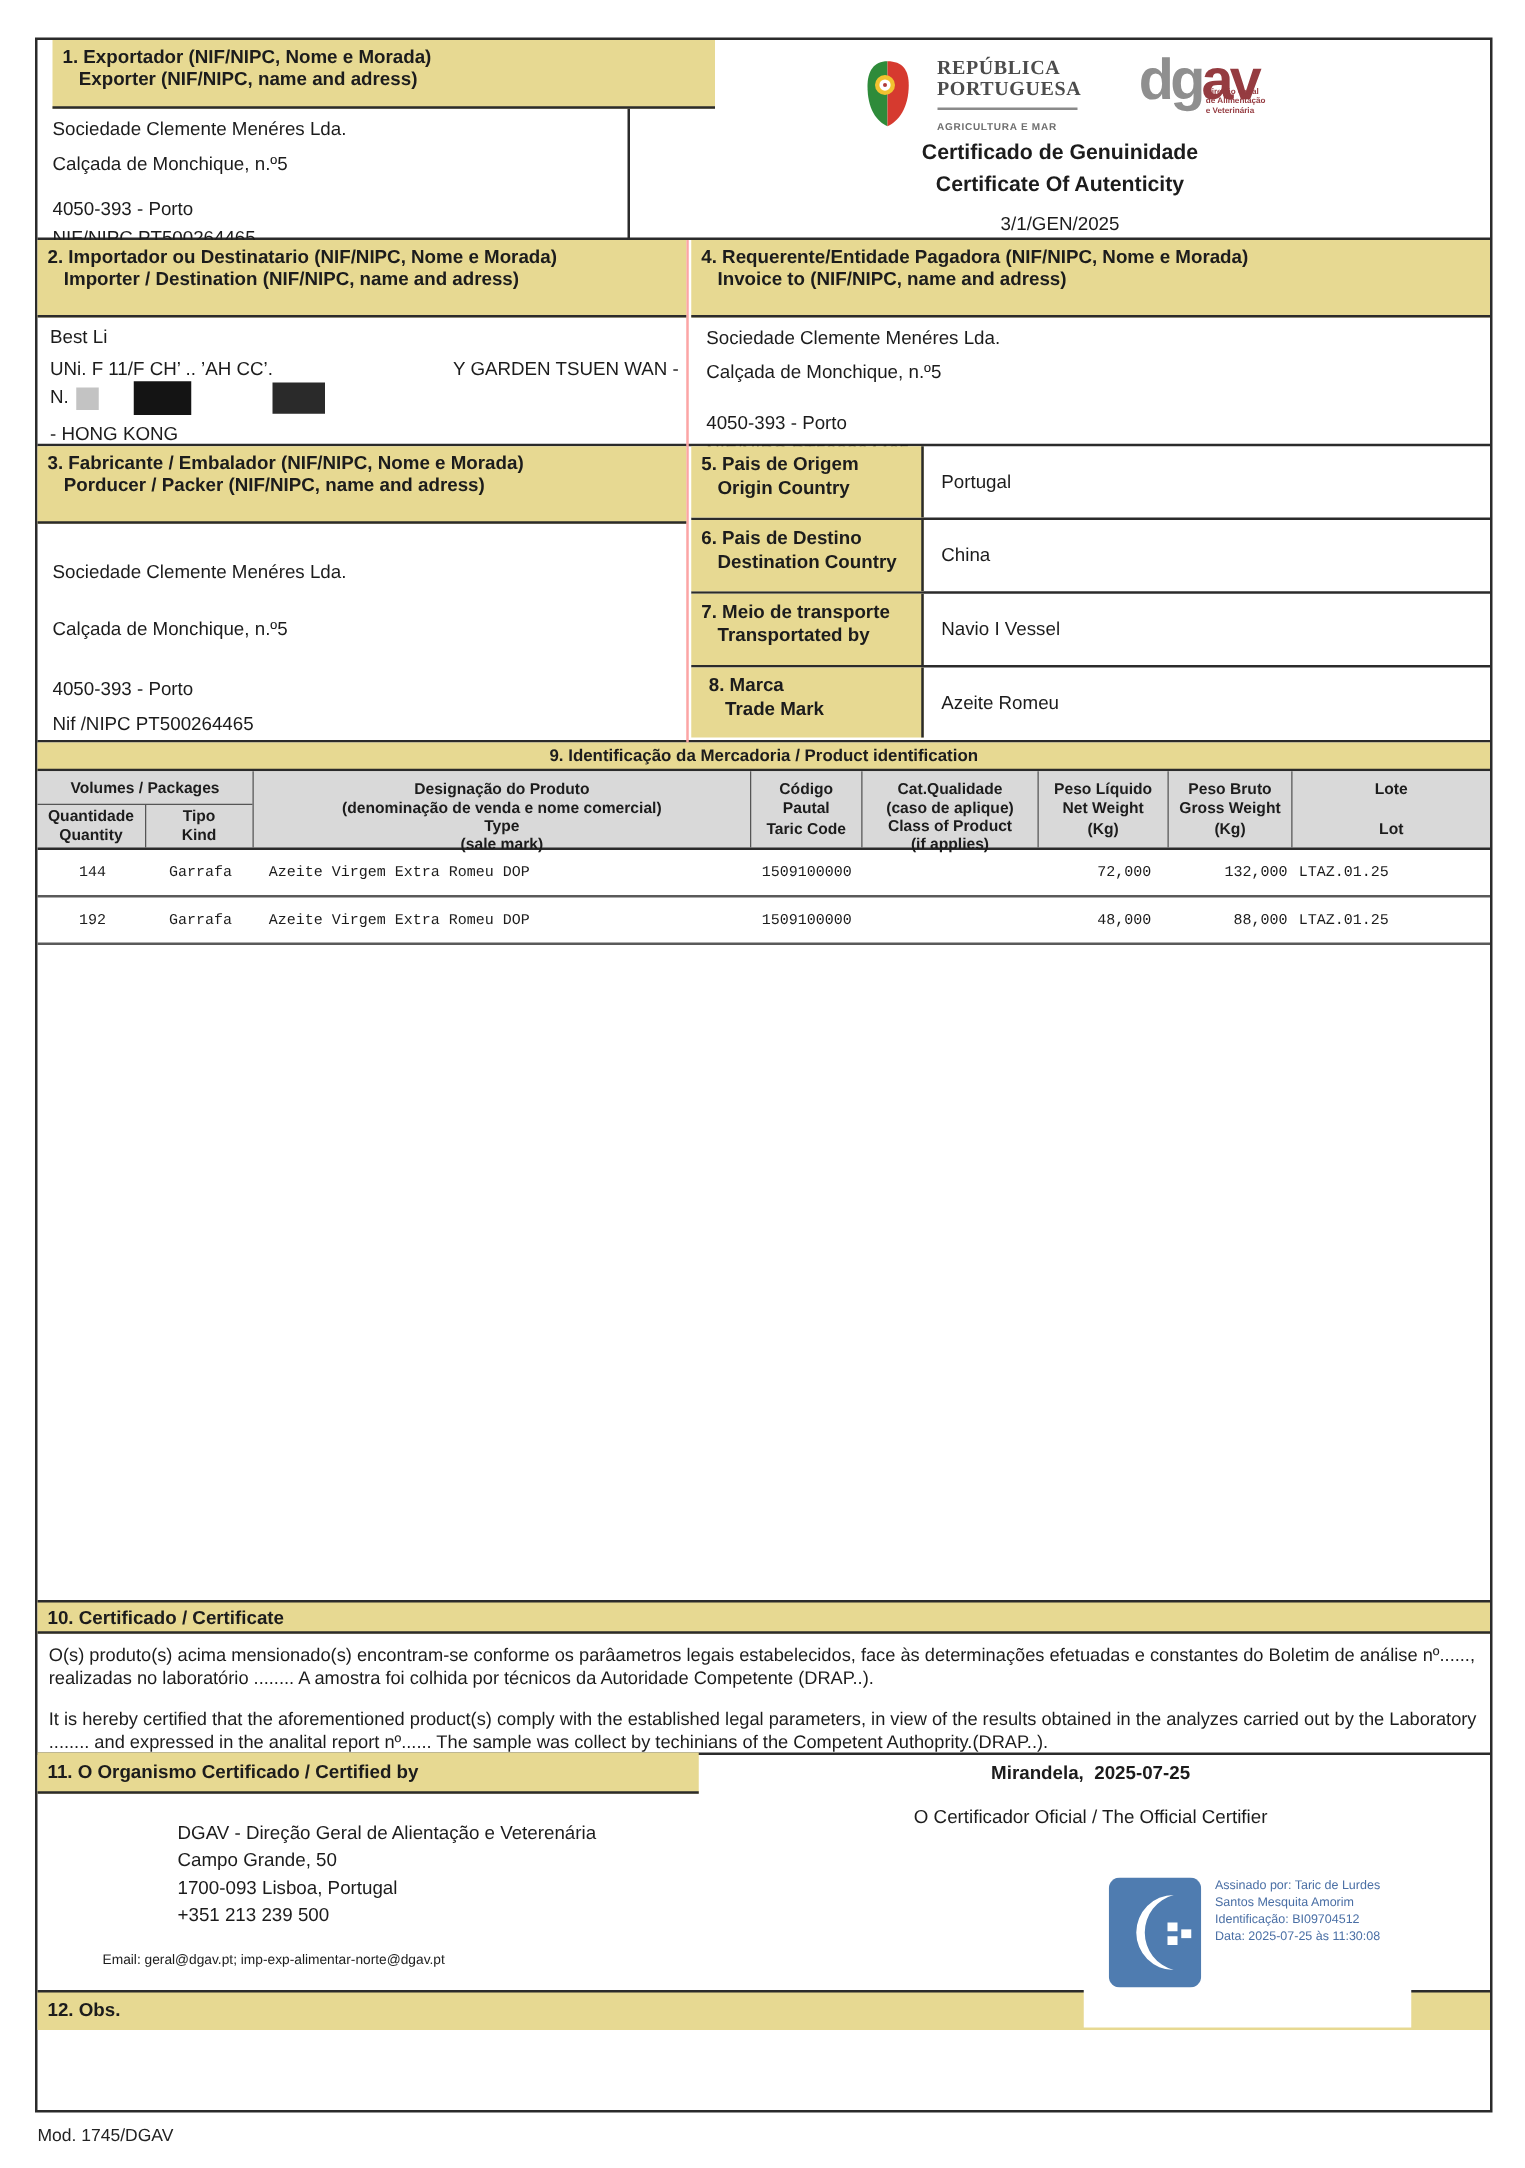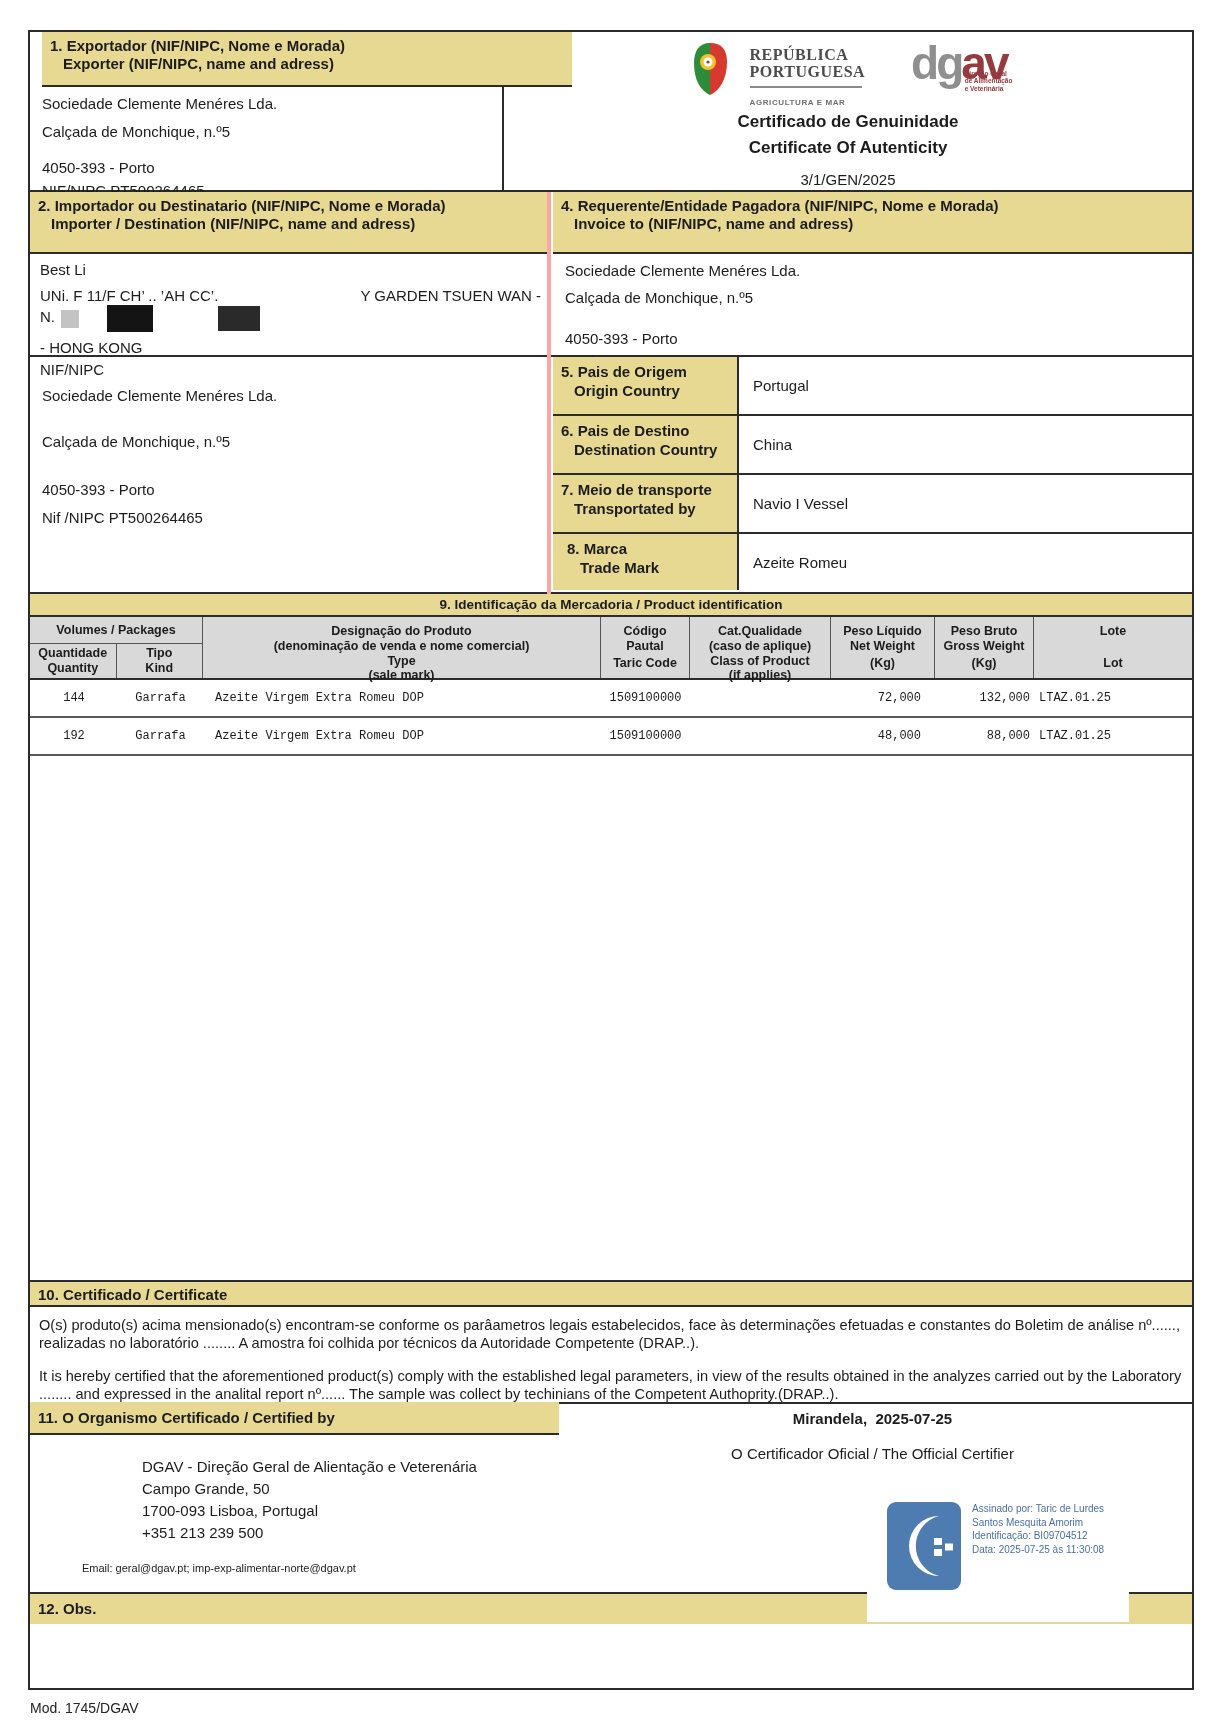--- a/index.html
+++ b/index.html
@@ -3,28 +3,28 @@
 <meta charset="utf-8">
 <style>
   html,body{margin:0;padding:0;background:#fff;}
   .page{position:relative;width:1220px;height:1734px;background:#ffffff;
         font-family:"Liberation Sans",sans-serif;color:#1c1c1c;overflow:hidden;}
   .form{position:absolute;left:28px;top:30px;width:1162px;height:1656px;
         border:2px solid #2b2b2b;background:#fff;}
   .abs{position:absolute;box-sizing:border-box;}
   .band{background:#e7d992;font-weight:bold;font-size:15px;line-height:1.22;padding:5px 8px 4px;}
   .bb{border-bottom:2px solid #2b2b2b;}
-  .br{border-right:4px solid #fca5a5;}
+  .br{border-right:2px solid #fca5a5;}
   .bt{border-top:2px solid #2b2b2b;}
   .ind{padding-left:13px;}
   .ctext{font-size:15px;}
   
   .hdrright{left:474px;top:0;width:688px;height:160px;}
   .logos{display:flex;justify-content:center;align-items:flex-start;gap:46px;margin-top:9px;}
-  .replogo{display:flex;gap:20px;align-items:flex-start;}
+  .replogo{display:flex;gap:20px;align-items:flex-end;}
   .reptext{font-family:"Liberation Serif",serif;font-weight:bold;font-size:16px;
            letter-spacing:.5px;color:#4c4c4c;line-height:1.05;padding-top:6px;}
   .repline{height:2px;background:#8a8a8a;margin:5px 0 4px;width:112px;}
   .repsub{font-family:"Liberation Sans",sans-serif;font-size:8px;font-weight:bold;
           color:#6f6f6f;letter-spacing:.6px;}
   .dgav{position:relative;margin-top:2px;}
   .dgavword{font-size:46px;font-weight:bold;letter-spacing:-3px;line-height:.9;}
   .dgavword .g1{color:#8f8f8f;} .dgavword .g2{color:#953b40;}
   .dgavtag{position:absolute;right:-6px;bottom:-8px;color:#953b40;font-size:6.5px;
            font-weight:bold;line-height:7.5px;text-align:left;}
@@ -149,20 +149,24 @@
           <div>Sociedade Clemente Menéres Lda.</div>
           <div style="margin-top:10px;">Calçada de Monchique, n.º5</div>
           <div style="margin-top:24px;">4050-393 - Porto</div>
           <div style="margin-top:6px;">NIF/NIPC PT500264465</div>
         </div>
       </div>
     </div>
 
     <div class="abs bb" style="left:0;top:325px;width:1162px;height:237px;">
       <div class="abs br" style="left:0;top:0;width:521px;height:237px;">
+        <div class="band bb" style="height:62px;box-sizing:border-box;">
+          <div>3. Fabricante / Embalador (NIF/NIPC, Nome e Morada)</div>
+          <div class="ind">Porducer / Packer (NIF/NIPC, name and adress)</div>
+        </div>
         <div class="ctext" style="padding:30px 0 0 12px;">
           <div>Sociedade Clemente Menéres Lda.</div>
           <div style="margin-top:29px;">Calçada de Monchique, n.º5</div>
           <div style="margin-top:31px;">4050-393 - Porto</div>
           <div style="margin-top:11px;">Nif /NIPC PT500264465</div>
         </div>
       </div>
       <div class="abs" style="left:523px;top:0;width:639px;height:237px;">
         <div class="frow bb" style="height:59px;">
           <div class="flabel">

